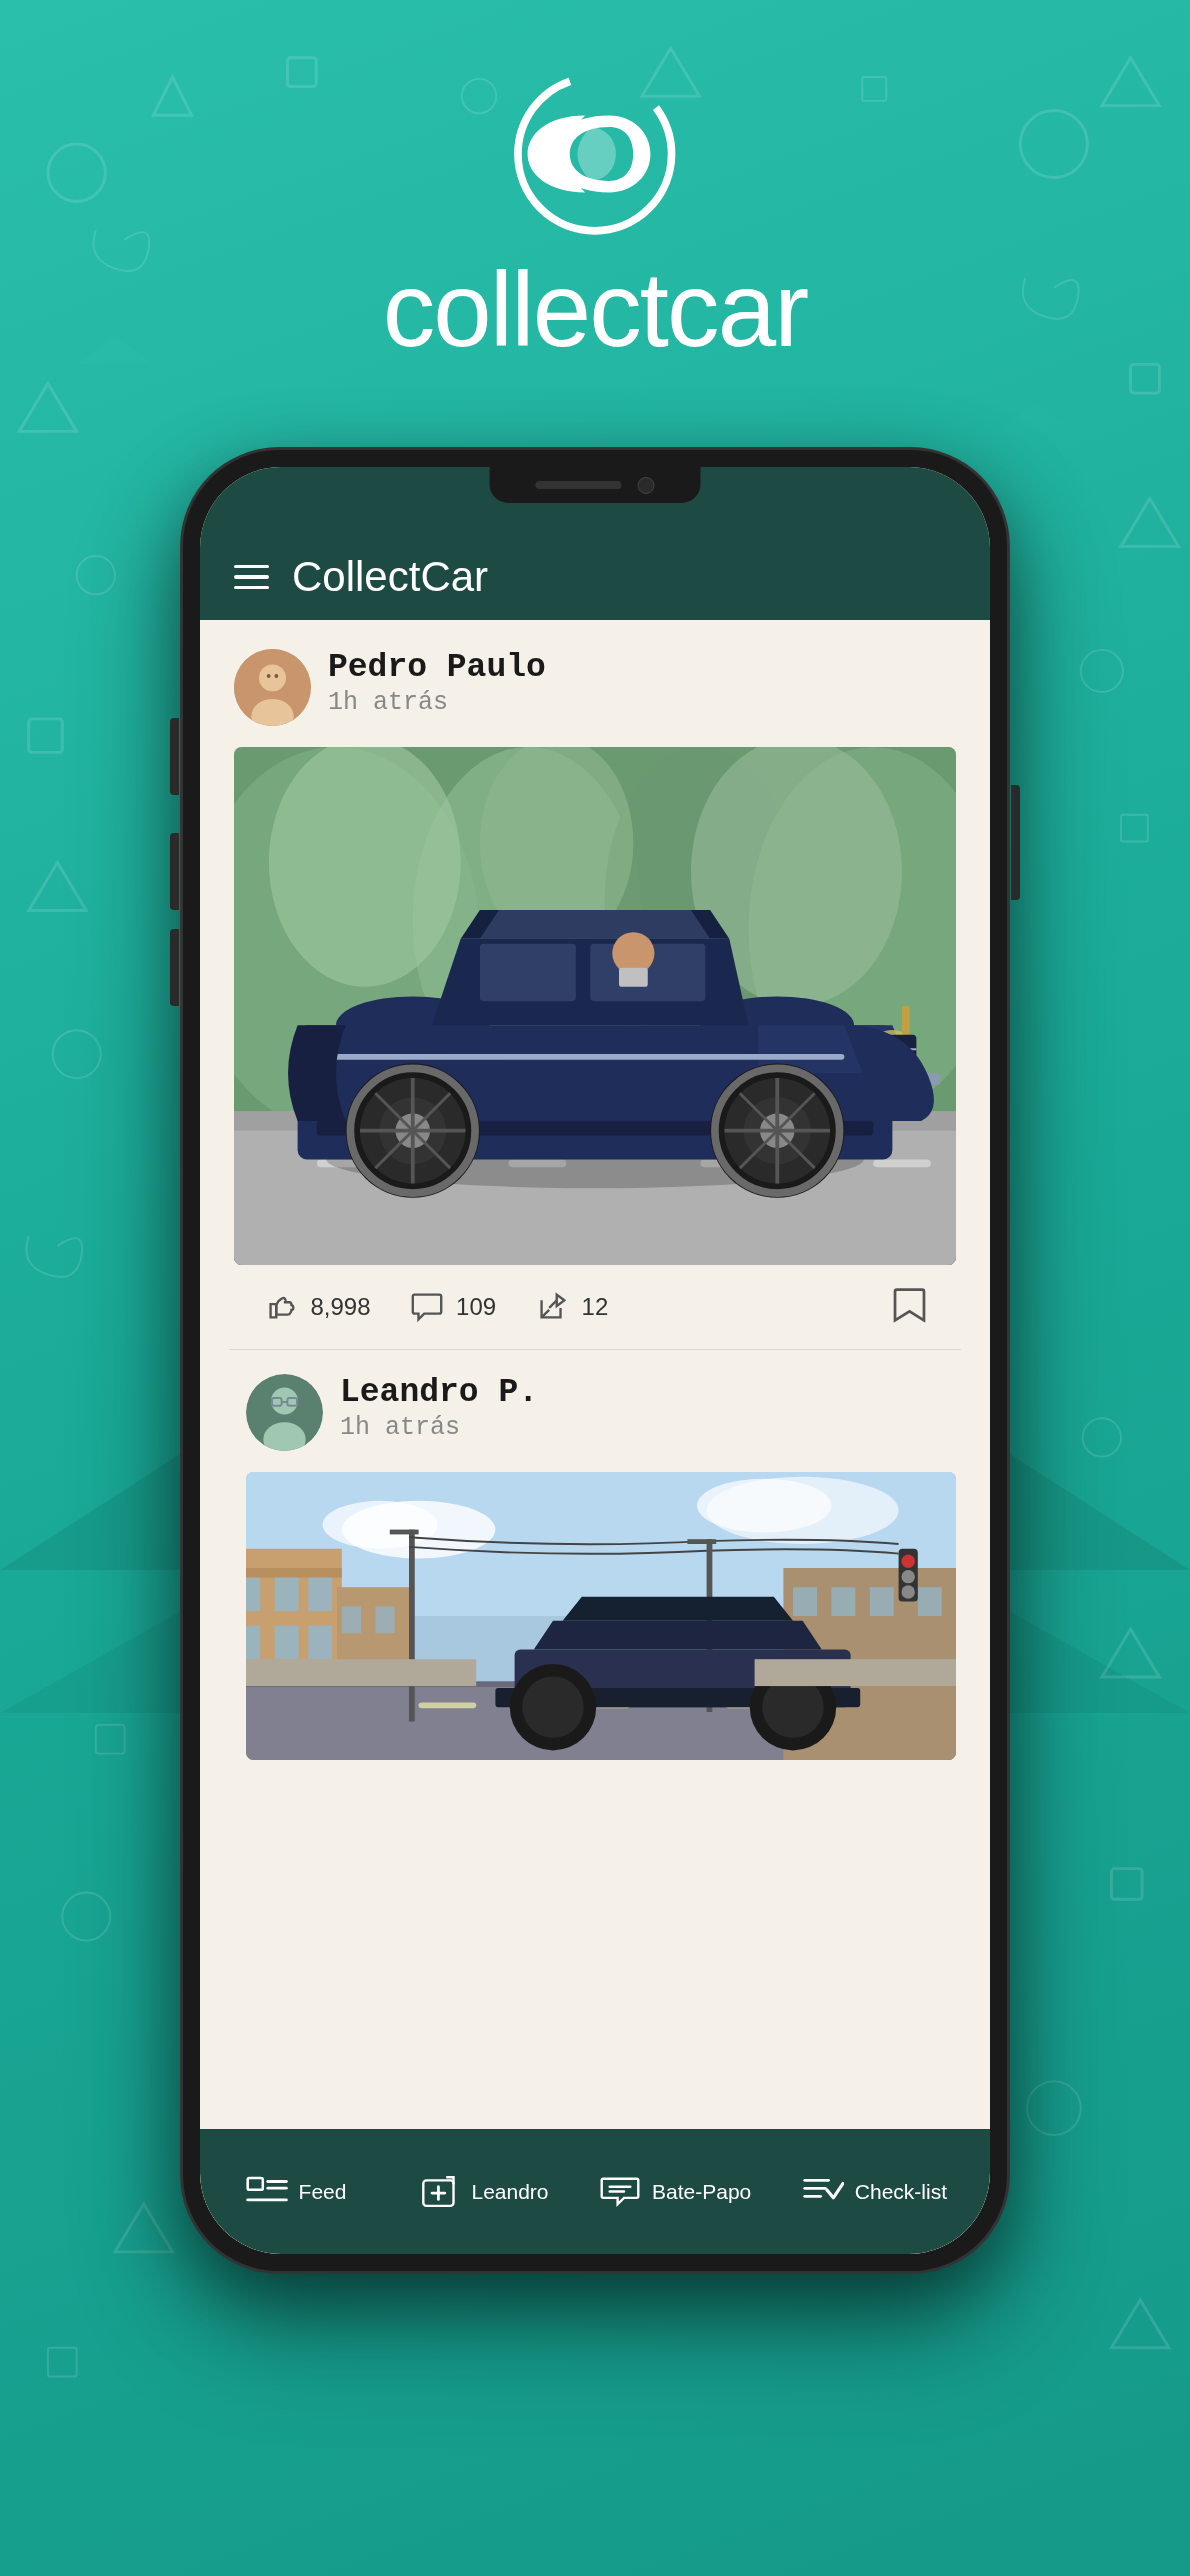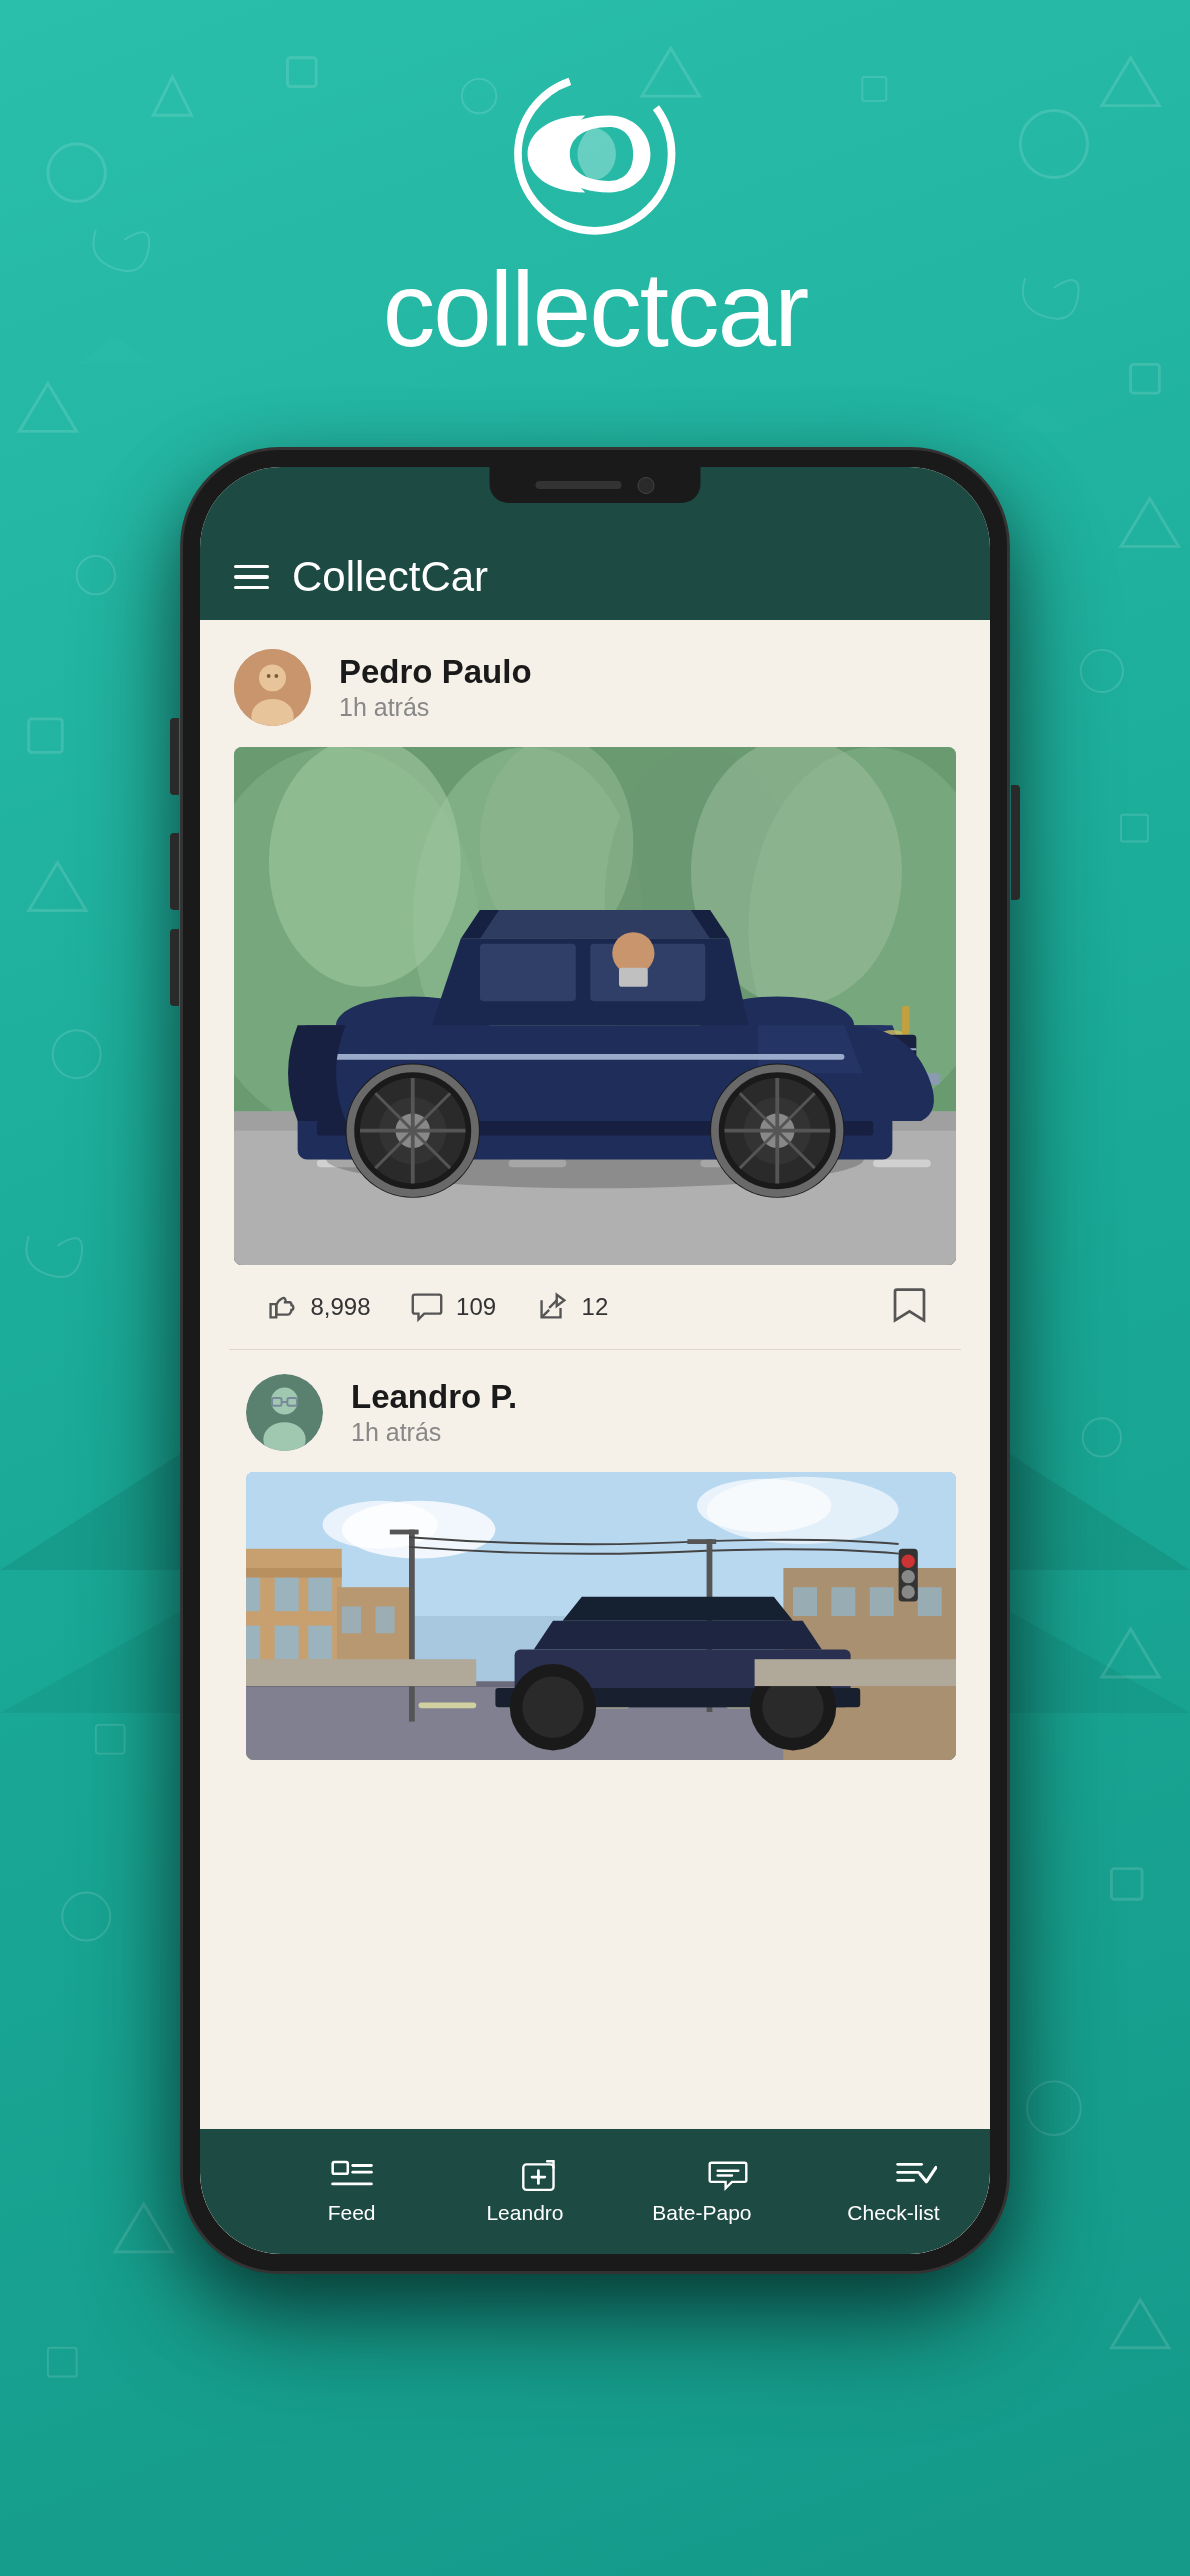--- a/index.html
+++ b/index.html
@@ -206,23 +206,24 @@
     }
 
     
     .post-card {
       background: #f5f0e8;
       padding: 29px 34px 0 34px;
     }
 
     .post-author-row {
       display: flex;
-      align-items: center;
-      gap: 28px;
+      align-items: flex-start;
+      gap: 17px;
       margin-bottom: 21px;
+      font-family: Liberation Mono, monospace;
     }
 
     .avatar {
       width: 77px;
       height: 77px;
       border-radius: 50%;
       background: #ccc;
       overflow: hidden;
       flex-shrink: 0;
     }
@@ -321,22 +322,21 @@
       background: #1d4a42;
       display: flex;
       align-items: center;
       justify-content: space-around;
       padding: 9.6px 19px;
       border-radius: 0 0 81px 81px;
     }
 
     .nav-item {
       display: flex;
-      flex-direction: column;
-      align-items: flex-end;
+      align-items: center;
       gap: 7.7px;
       min-width: 125px;
     }
 
     .nav-icon {
       width: 48px;
       height: 36px;
       display: flex;
       align-items: center;
       justify-content: center;

